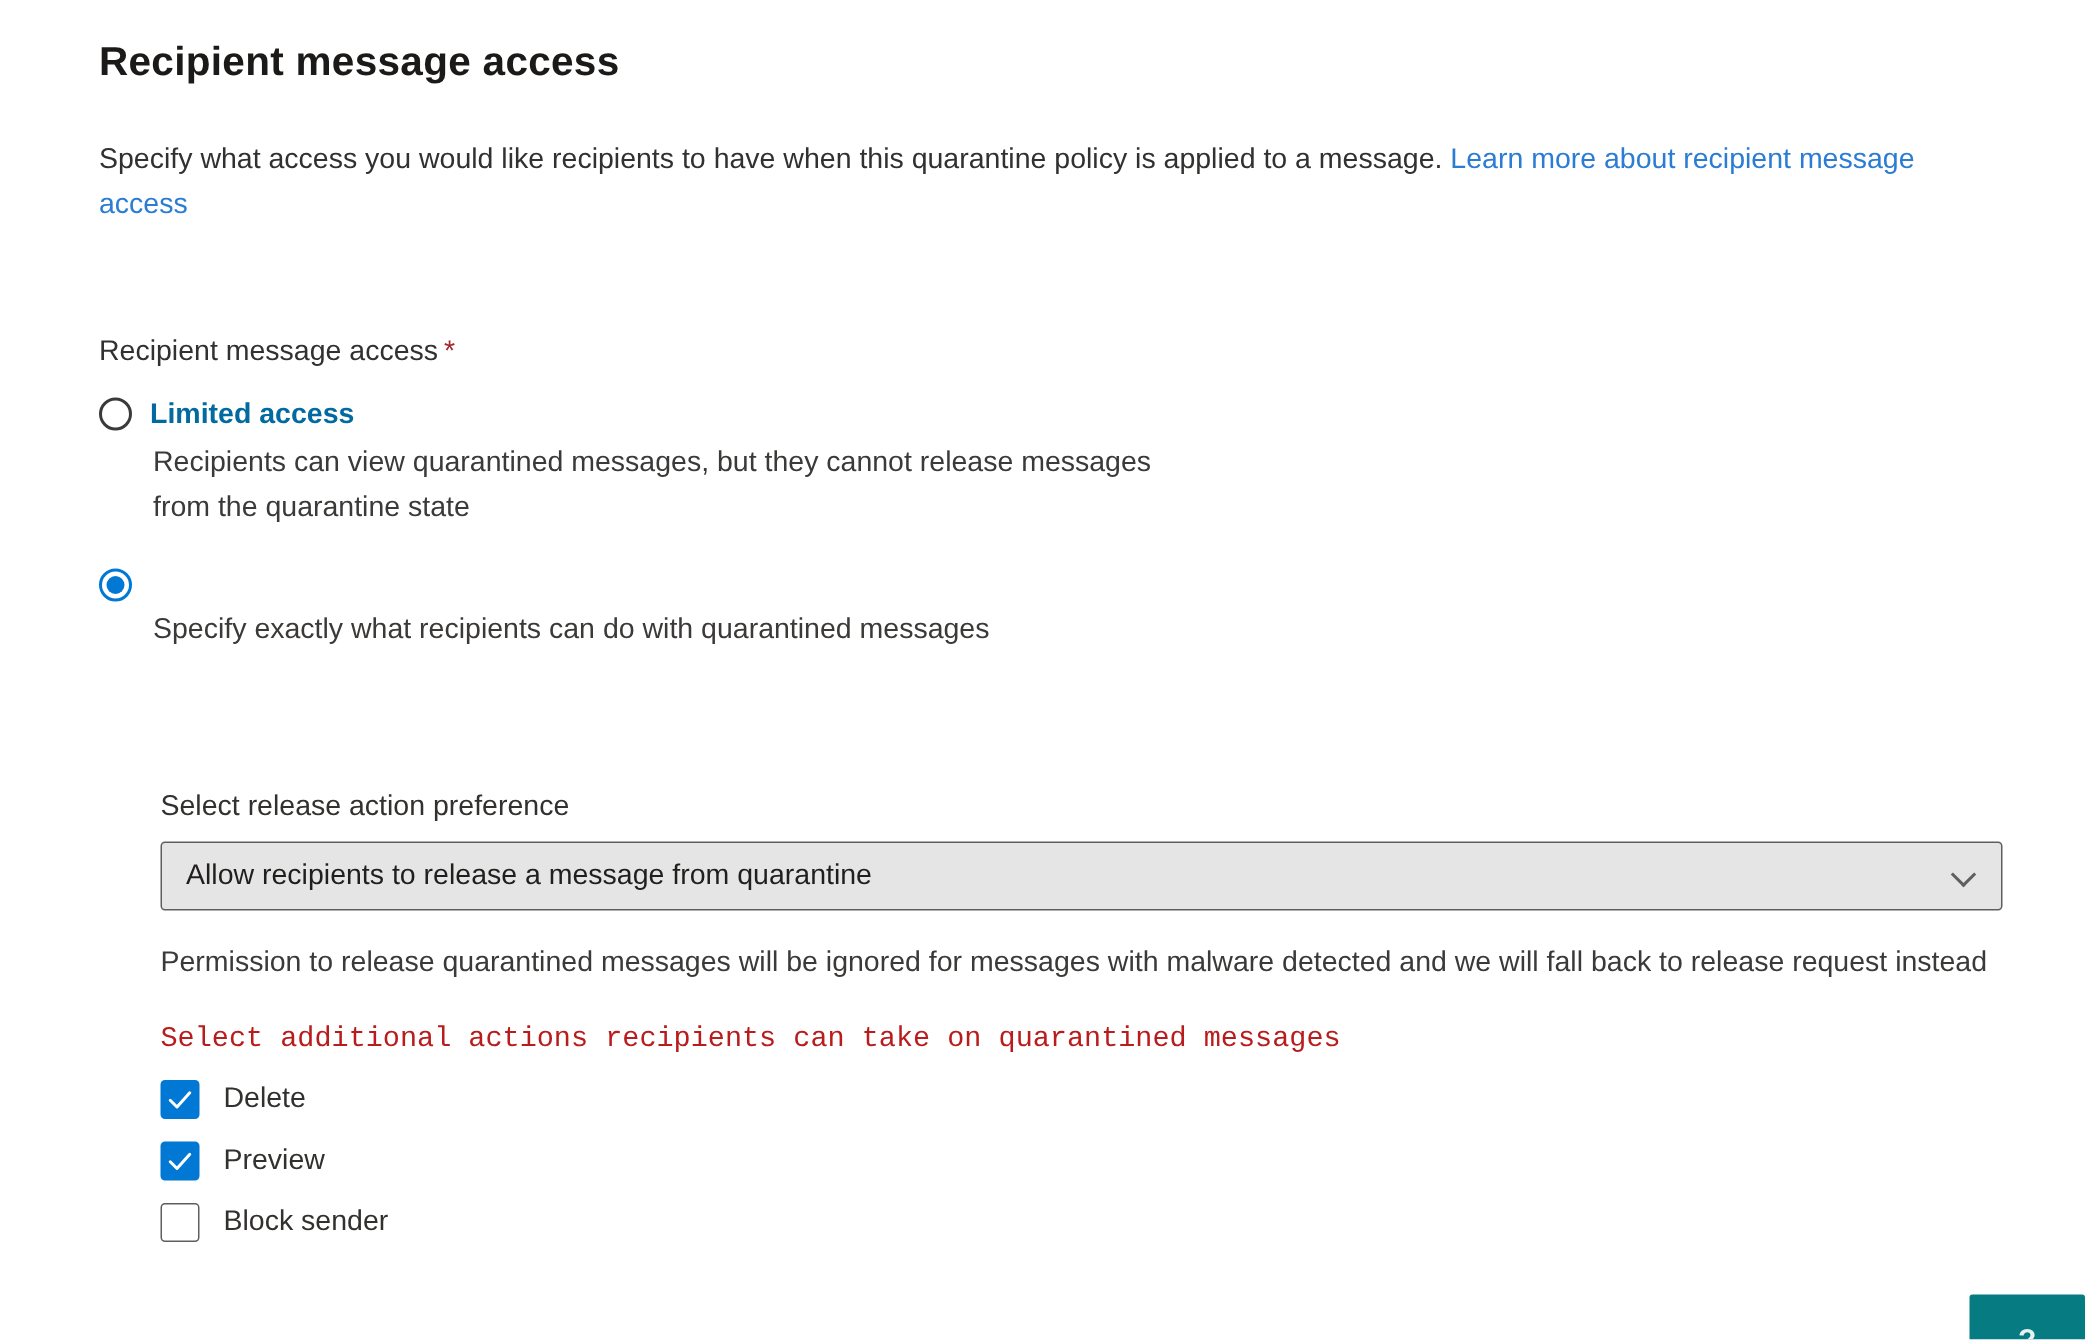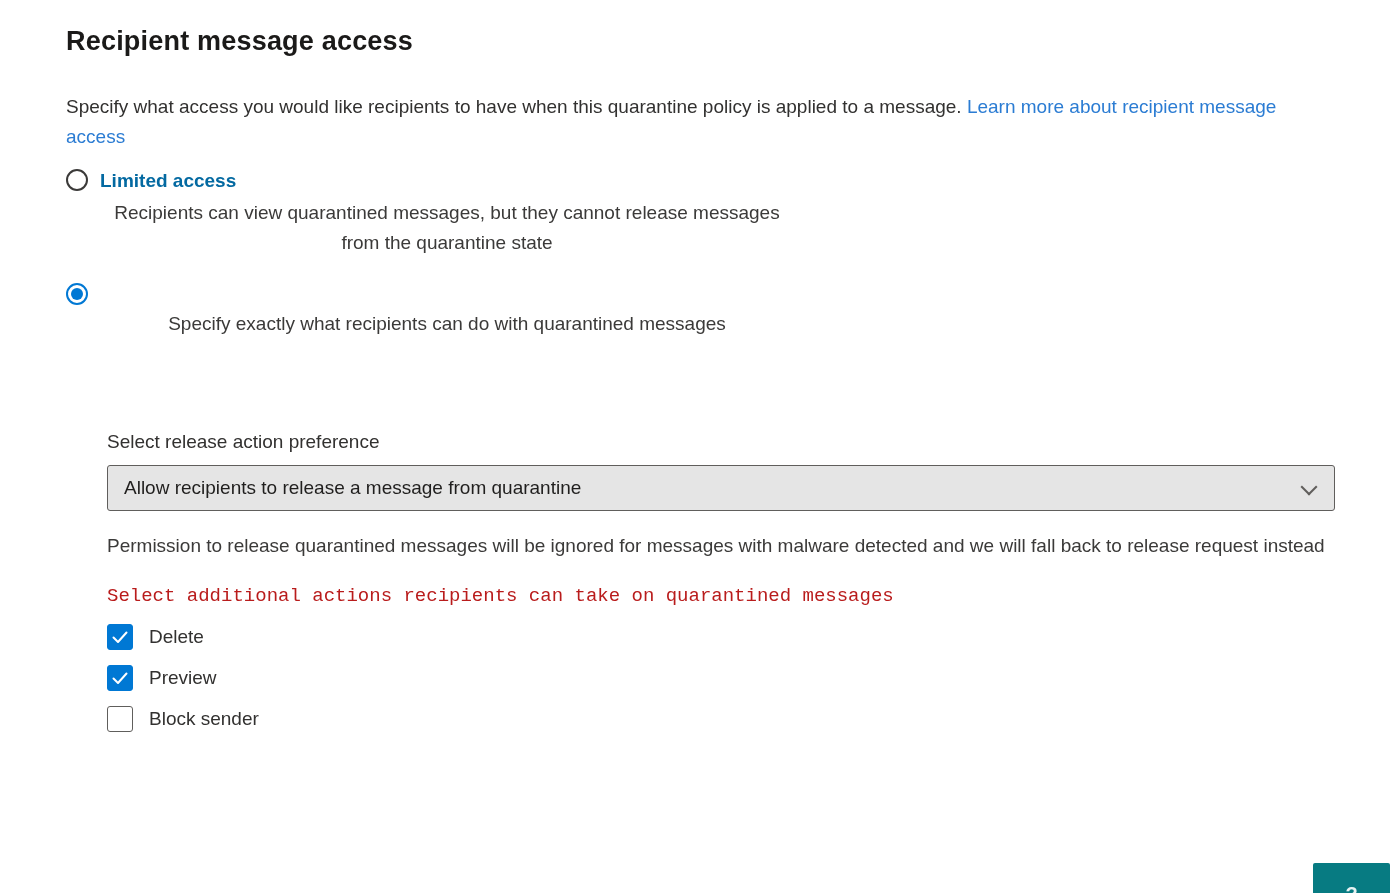--- a/index.html
+++ b/index.html
@@ -16,21 +16,21 @@
   .field-label { margin-top:70px; font-size:19px; line-height:26px; color:#323130; }
   .required { color:#a4262c; margin-left:4px; }
 
   .radio-row { display:flex; align-items:flex-start; cursor:pointer; }
   .radio-row.first { margin-top:16px; }
   .radio-row.second { margin-top:24px; }
   .radio-circle { flex:0 0 auto; width:22px; height:22px; border-radius:50%; border:2px solid #3b3a39; background:#fff; margin-right:12px; position:relative; margin-top:1px; }
   .radio-circle.selected { border-color:#0078d4; }
   .radio-circle.selected::after { content:""; position:absolute; left:50%; top:50%; width:12px; height:12px; margin:-6px 0 0 -6px; border-radius:50%; background:#0078d4; }
   .radio-title { font-size:19px; line-height:26px; font-weight:700; color:#0369a1; }
-  .radio-desc { margin:4px 0 0 36px; font-size:19px; line-height:30px; color:#3b3a39; max-width:690px;text-align:center; }
+  .radio-desc { margin:4px 0 0 36px; font-size:19px; line-height:30px; color:#3b3a39; max-width:690px; }
 
   .advanced-section { margin-left:41px; margin-top:90px; }
   .section-label { font-size:19px; line-height:26px; color:#323130; }
 
   .dropdown { margin-top:10px; width:1228px; height:46px; border:1.5px solid #605e5c; border-radius:3px; background:#e5e5e5; display:flex; align-items:center; padding:0 18px 0 16px; cursor:pointer; }
   .dropdown-value { flex:1 1 auto; font-size:19px; color:#201f1e; white-space:nowrap; overflow:hidden; }
   .chevron { flex:0 0 auto; width:14px; height:14px; position:relative; }
   .chevron::after { content:""; position:absolute; left:1px; top:0px; width:10px; height:10px; border-right:2px solid #605e5c; border-bottom:2px solid #605e5c; transform:rotate(45deg); }
 
   .note { margin-top:20px; font-size:19px; line-height:30px; color:#3b3a39; max-width:1232px; }
@@ -49,20 +49,21 @@
 <body>
 
 <div class="page">
   <div class="content">
 
     <h1 class="page-title">Recipient message access</h1>
 
     <p class="description"><span>Specify what access you would like recipients to have when this quarantine policy is applied to a message.</span>
       <a>Learn more about recipient message access</a></p>
 
+    <div class="field-label"><span>Recipient message access</span><span class="required">*</span></div>
 
     <div class="radio-row first">
       <span class="radio-circle"></span>
       <span class="radio-title">Limited access</span>
     </div>
     <div class="radio-desc">Recipients can view quarantined messages, but they cannot release messages from the quarantine state</div>
 
     <div class="radio-row second">
       <span class="radio-circle selected"></span>
     </div>

